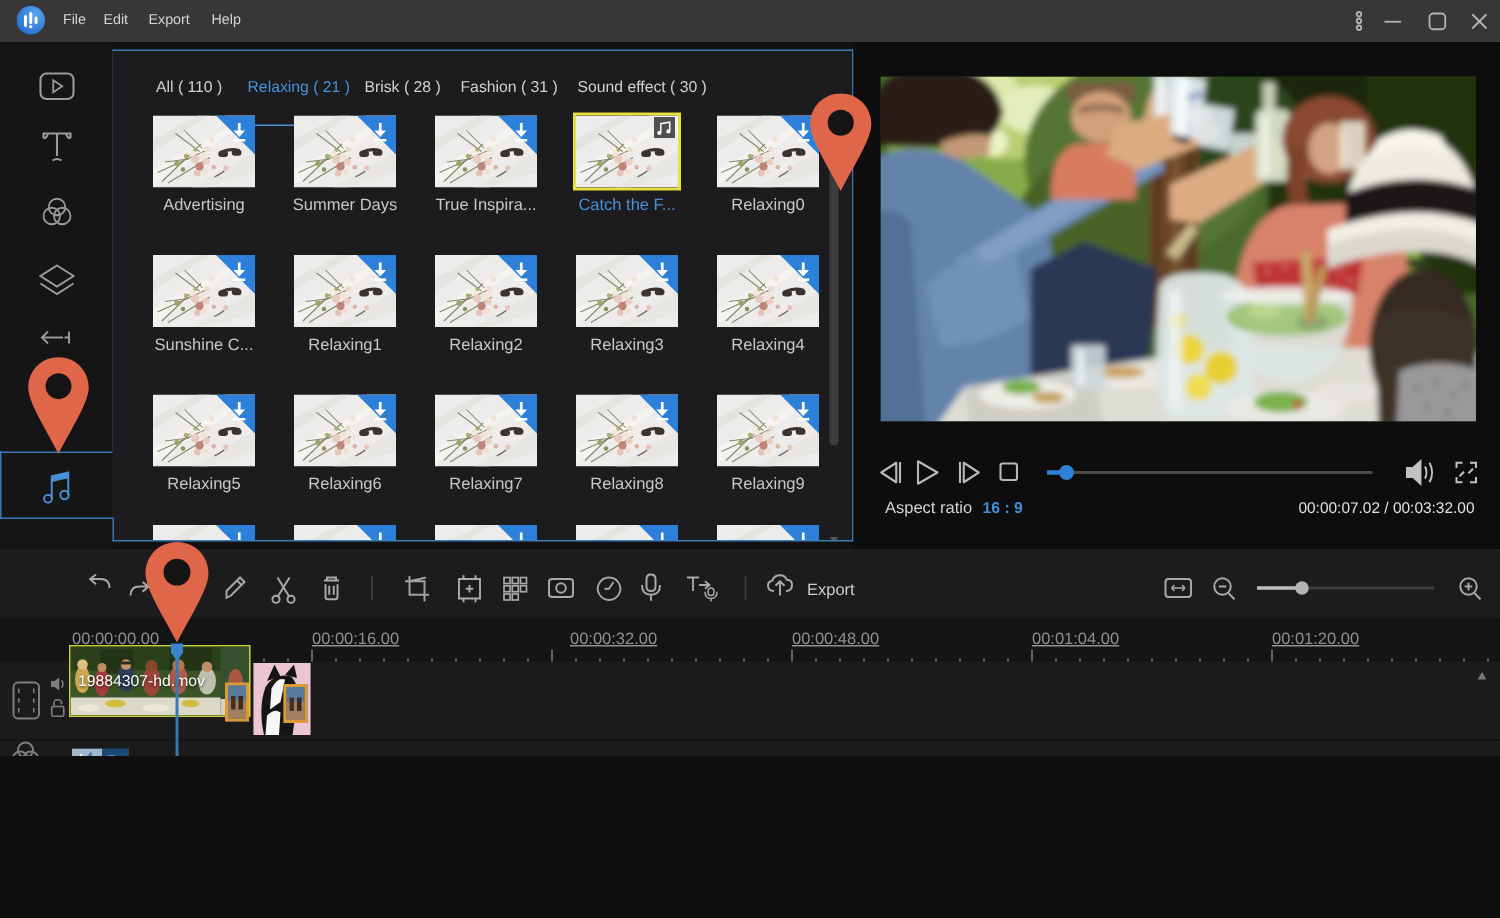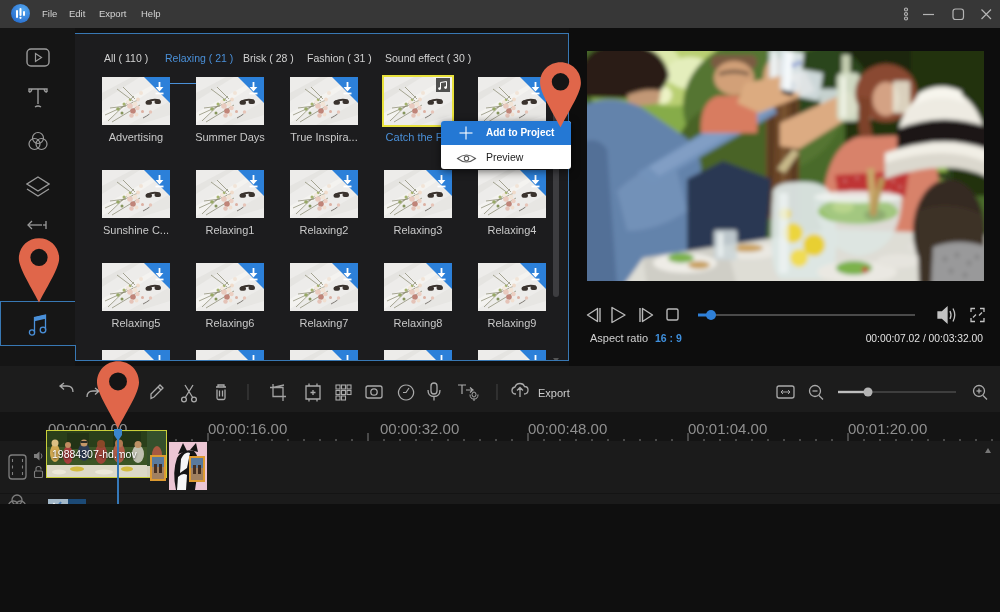--- a/index.html
+++ b/index.html
@@ -43,21 +43,21 @@
 
   
   #preview-bg { left:569px; top:28px; width:431px; height:338px; background:#0d0d0d; }
   #video { left:587px; top:51px; width:397px; height:230px; background:#223018; overflow:hidden; }
 
   
   #toolbar { left:0; top:366px; width:1000px; height:46px; background:#1c1c1c; }
 
   
   #timeline { left:0; top:412px; width:1000px; height:200px; background:#141414; }
-  .rlabel { position:absolute; top:8px; font-size:15px; color:#8f8f8f; }
+  .rlabel { position:absolute; top:8px; font-size:11px; color:#8f8f8f;text-decoration:underline; }
   .track { position:absolute; left:0; width:1000px; background:#1b1b1b; }
   .clip { position:absolute; overflow:hidden; }
   .pin { position:absolute; z-index:60; }
 </style>
 </head>
 <body>
 <div id="app">
 
 <svg width="0" height="0" style="position:absolute;">
 <defs>
@@ -743,35 +743,20 @@
           <circle cx="12" cy="2" r="1"></circle>
           <circle cx="12" cy="7" r="1"></circle>
           <circle cx="7" cy="7" r="1"></circle>
           <circle cx="12" cy="12" r="1"></circle>
           <circle cx="7" cy="12" r="1"></circle>
           <circle cx="2" cy="12" r="1"></circle>
         </g>
     </svg>
   </div>
 
-  <div id="cmenu">
-    <div class="row1"></div>
-    <svg style="position:absolute;left:10px;top:4px;" width="30" height="16" viewBox="0 0 30 16">
-      <g stroke="#fff" stroke-width="1.1">
-          <line x1="15" y1="1.5" x2="15" y2="14.5"></line>
-          <line x1="8.5" y1="8" x2="21.5" y2="8"></line>
-        </g>
-    </svg>
-    <div class="t1">Add to Project</div>
-    <svg style="position:absolute;left:15px;top:31.5px;" width="21" height="11" viewBox="0 0 21 11">
-      <path d="M1.5,5.5 Q10.5,-1.5 19.5,5.5 Q10.5,12.5 1.5,5.5 Z" fill="none" stroke="#5a5a5a" stroke-width="1.1"></path>
-      <circle cx="10.5" cy="5.5" r="2.2" fill="none" stroke="#5a5a5a" stroke-width="1.1"></circle>
-    </svg>
-    <div class="t2">Preview</div>
-  </div>
 
   <svg class="pin" style="left:18px;top:236px;" width="42" height="69">
       <use href="#pinshape" width="42" height="69"></use>
     </svg>
   <svg class="pin" style="left:538px;top:61px;" width="45" height="68">
       <use href="#pinshape" width="45" height="68"></use>
     </svg>
   <svg class="pin" style="left:96px;top:360px;" width="44" height="70">
       <use href="#pinshape" width="44" height="70"></use>
     </svg>

